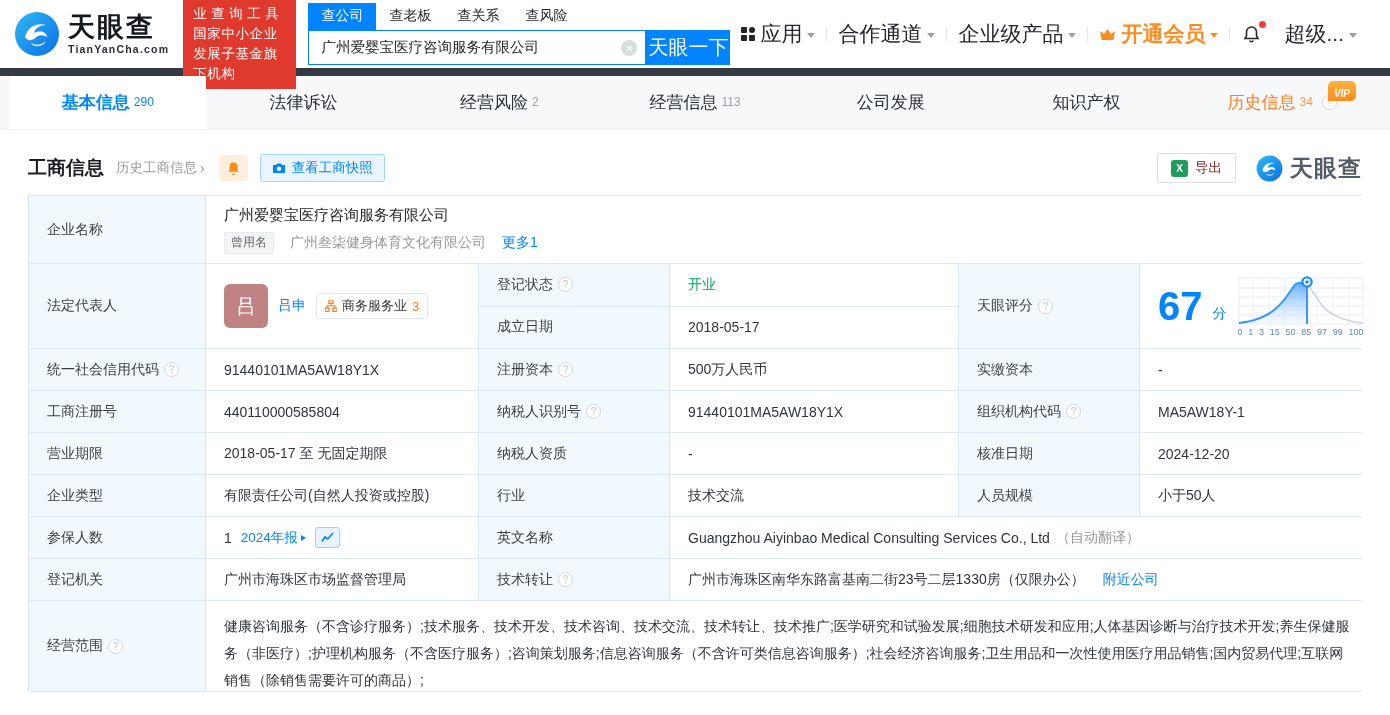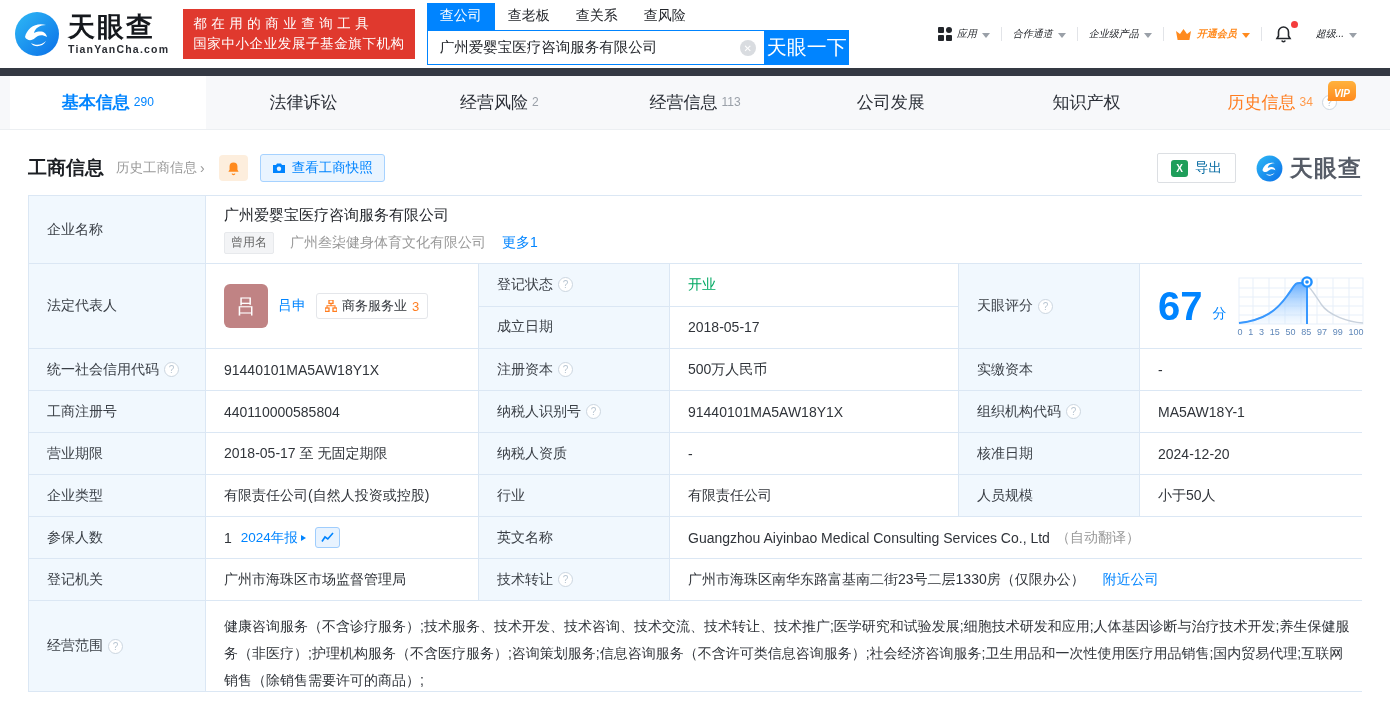--- a/index.html
+++ b/index.html
@@ -23,21 +23,21 @@
   .search-row { display:flex; }
   .search-input-wrap { position:relative; }
   .search-input { width:338px; height:35px; border:1px solid #0084ff; outline:none;
       font-size:14.5px; color:#23262b; padding:0 32px 0 12px; font-family:inherit; }
   .clear-icon { position:absolute; right:9px; top:10px; width:16px; height:16px; border-radius:50%;
       background:#d9dce0; color:#fff; font-size:10px; display:flex; align-items:center; justify-content:center; cursor:pointer; }
   .clear-icon::before { content:"✕"; }
   .search-btn { width:84px; height:35px; background:#0084ff; color:#fff; border:none;
       font-size:20px; cursor:pointer; font-family:inherit; }
 
-  .top-nav { margin-left:auto; display:flex; align-items:center; font-size:10px; color:#23262b;font-style:italic; }
+  .top-nav { margin-left:auto; display:flex; align-items:center; font-size:21px; color:#23262b; }
   .nav-item { display:flex; align-items:center; gap:5px; padding:0 11px; cursor:pointer; white-space:nowrap; }
   .nav-sep { width:1px; height:14px; background:#e2e4e8; }
   .caret { width:0; height:0; border-left:4.5px solid transparent; border-right:4.5px solid transparent;
       border-top:5px solid #9aa0a8; margin-top:2px; }
   .caret.orange { border-top-color:#ff8a1e; }
   .grid-icon { display:grid; grid-template-columns:6px 6px; grid-template-rows:6px 6px; gap:2px; }
   .grid-icon i { background:#23262b; border-radius:1px; }
   .grid-icon i:nth-child(2) { border-radius:50%; }
   .member { color:#ff8a1e; font-weight:bold; }
   .bell-wrap { position:relative; padding:0 12px; cursor:pointer; display:flex; }
@@ -67,21 +67,21 @@
   .sec-head { margin:0 28px; height:36px; display:flex; align-items:center; }
   .sec-title { font-size:19px; font-weight:bold; color:#1c1f24; }
   .hist-link { margin-left:12px; font-size:13.5px; color:#999; cursor:pointer; display:flex; align-items:center; }
   .hist-link::after { content:"›"; margin-left:3px; font-size:14px; }
   .bell-btn { margin-left:14px; width:29px; height:26px; background:#fdeedd; border-radius:4px;
       display:flex; align-items:center; justify-content:center; cursor:pointer; }
   .snap-btn { margin-left:12px; height:28px; padding:0 11px; background:#e9f4ff; border:1px solid #a6d2ff;
       border-radius:3px; color:#0084ff; font-size:13.5px; display:flex; align-items:center; gap:6px; cursor:pointer; font-family:inherit; }
   .sec-right { margin-left:auto; display:flex; align-items:center; gap:20px; }
   .export-btn { height:30px; padding:0 13px; background:#fff; border:1px solid #dcdfe3; border-radius:2px;
-      font-size:13.5px; color:#0369a1; display:flex; align-items:center; gap:7px; cursor:pointer; font-family:inherit; }
+      font-size:13.5px; color:#7f1d1d; display:flex; align-items:center; gap:7px; cursor:pointer; font-family:inherit; }
   .xls-icon { width:17px; height:17px; background:#1e9e5a; border-radius:3px; color:#fff; font-size:10px;
       font-weight:bold; display:flex; align-items:center; justify-content:center; }
   .xls-icon::before { content:"X"; }
   .watermark { display:flex; align-items:center; gap:7px; }
   .wm-text { font-size:23px; font-weight:bold; color:#565c67; letter-spacing:1px; }
 
   
   .tbl { margin:9px 28px 0; border:1px solid #dbe7f4; background:#dbe7f4; display:grid;
       grid-template-columns:176px 272px 190px 288px 180px 1fr;
       grid-template-rows:67px 84px 41px 41px 41px 41px 41px 41px 90px; gap:1px; }
@@ -385,21 +385,21 @@
     <div class="lc">营业期限</div>
     <div class="vc">2018-05-17 至 无固定期限</div>
     <div class="lc">纳税人资质</div>
     <div class="vc">-</div>
     <div class="lc">核准日期</div>
     <div class="vc">2024-12-20</div>
 
     <div class="lc">企业类型</div>
     <div class="vc">有限责任公司(自然人投资或控股)</div>
     <div class="lc">行业</div>
-    <div class="vc">有限责任公司</div>
+    <div class="vc">技术交流</div>
     <div class="lc">人员规模</div>
     <div class="vc">小于50人</div>
 
     <div class="lc">参保人数</div>
     <div class="vc insured-cell">
       <span>1</span>
       <span class="ar-link">
         <span>2024年报</span>
         <span class="ar-caret"></span>
       </span>

